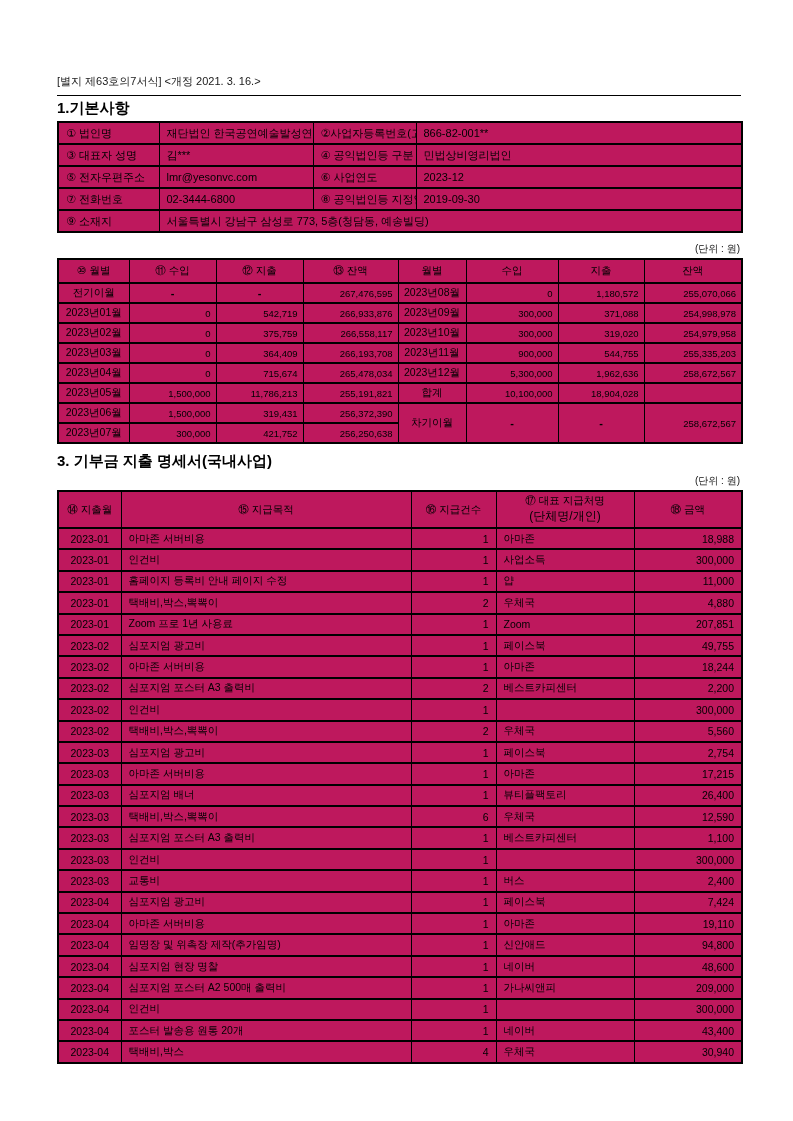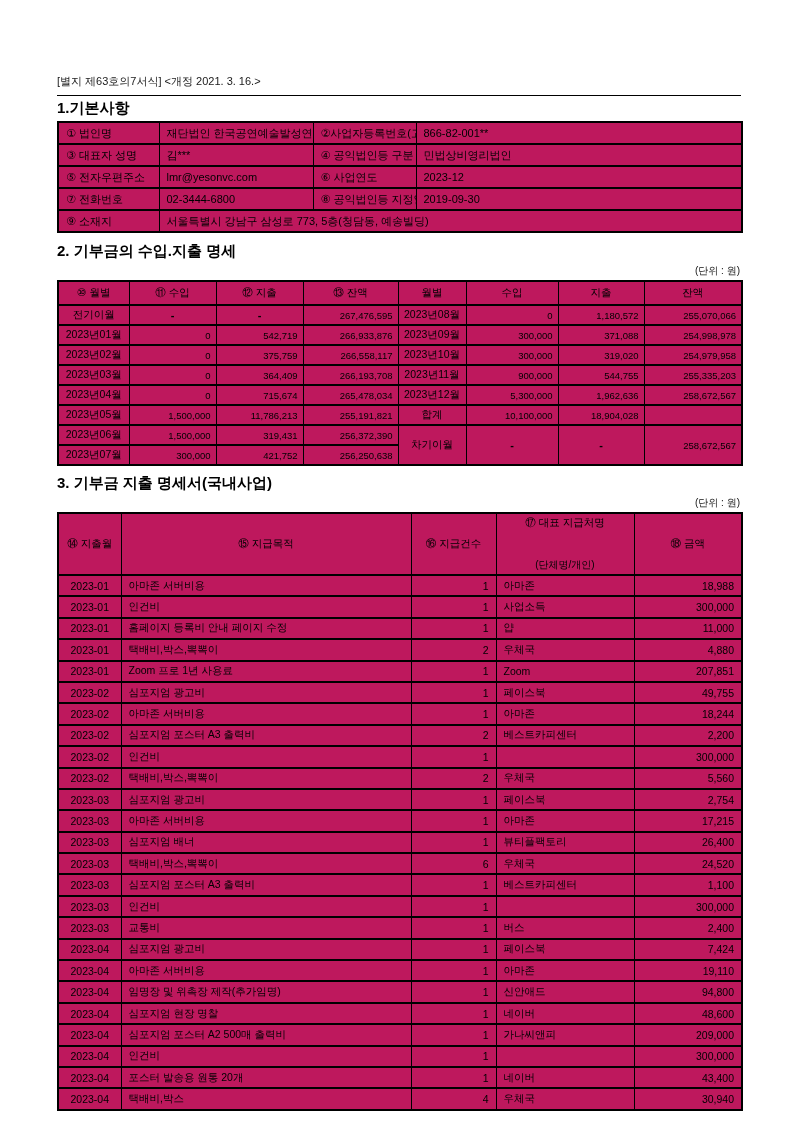--- a/index.html
+++ b/index.html
@@ -39,21 +39,21 @@
   
   .t2 th{height:22px;font-size:10.5px;text-align:center;padding:0 2px;}
   .t2 td{height:18px;font-size:9.5px;padding:0 5px;}
   .t2 td.c{text-align:center;font-size:10.5px;padding:0 2px;}
   .t2 td.r{text-align:right;}
   .t2 td.d{text-align:center;font-size:11px;font-weight:bold;}
   .t2{margin-bottom:8px;}
 
   
   .t3 th{font-size:10.5px;text-align:center;padding:2px 2px;height:28px;}
-  .t3 th .sub{font-size:10px;margin-top:28px;}
+  .t3 th .sub{font-size:12px;}
   .t3 td{height:19.4px;font-size:10.5px;padding:0 7px;}
   .t3 td.c{text-align:center;padding:0 2px;}
   .t3 td.l{text-align:left;}
   .t3 td.r{text-align:right;}
 </style>
 </head>
 <body>
 
 <div class="page">
   <div class="content">
@@ -98,21 +98,20 @@
             <td>⑧ 공익법인등 지정일</td>
             <td>2019-09-30</td>
           </tr>
           <tr>
             <td>⑨ 소재지</td>
             <td colspan="3">서울특별시 강남구 삼성로 773, 5층(청담동, 예송빌딩)</td>
           </tr>
         </tbody>
     </table>
 
-    <div class="sec-heading">2. 기부금의 수입.지출 명세</div>
     <div class="unit">(단위 : 원)</div>
 
     <table class="t2">
       <colgroup>
         <col style="width:71px">
           <col style="width:87px">
           <col style="width:87px">
           <col style="width:95px">
         <col style="width:68px">
           <col style="width:92px">
@@ -324,21 +323,21 @@
             <td class="l">심포지엄 배너</td>
             <td class="r">1</td>
             <td class="l">뷰티플팩토리</td>
             <td class="r">26,400</td>
           </tr>
           <tr>
             <td class="c">2023-03</td>
             <td class="l">택배비,박스,뽁뽁이</td>
             <td class="r">6</td>
             <td class="l">우체국</td>
-            <td class="r">24,520</td>
+            <td class="r">12,590</td>
           </tr>
           <tr>
             <td class="c">2023-03</td>
             <td class="l">심포지엄 포스터 A3 출력비</td>
             <td class="r">1</td>
             <td class="l">베스트카피센터</td>
             <td class="r">1,100</td>
           </tr>
           <tr>
             <td class="c">2023-03</td>

